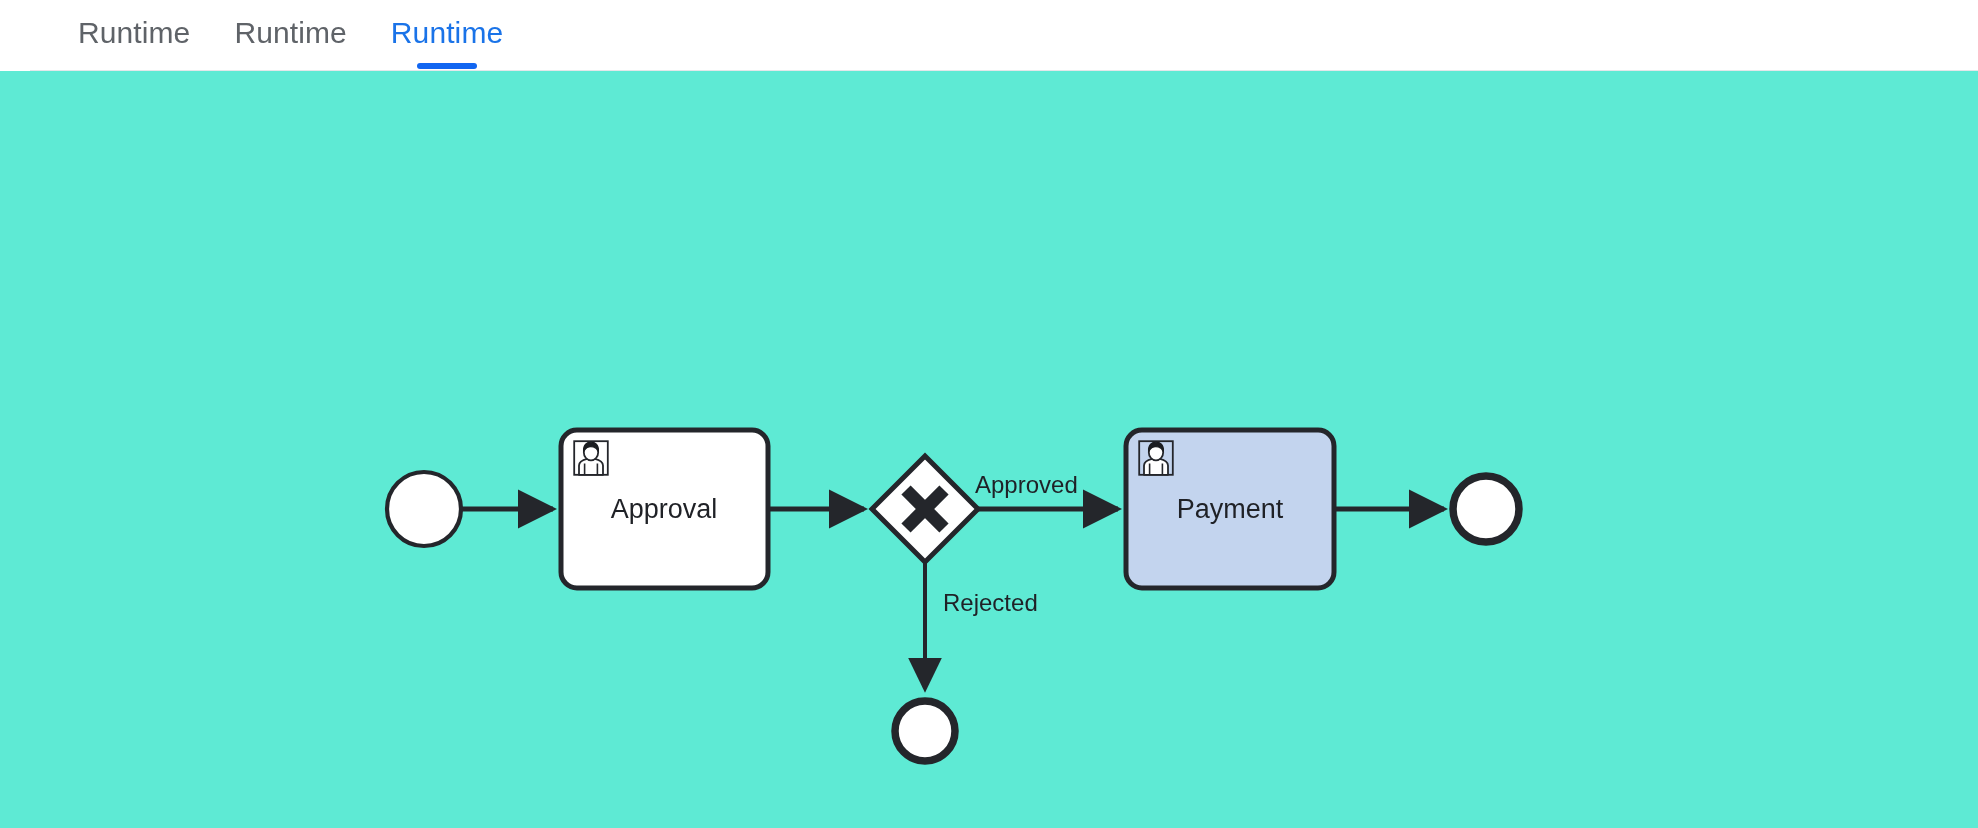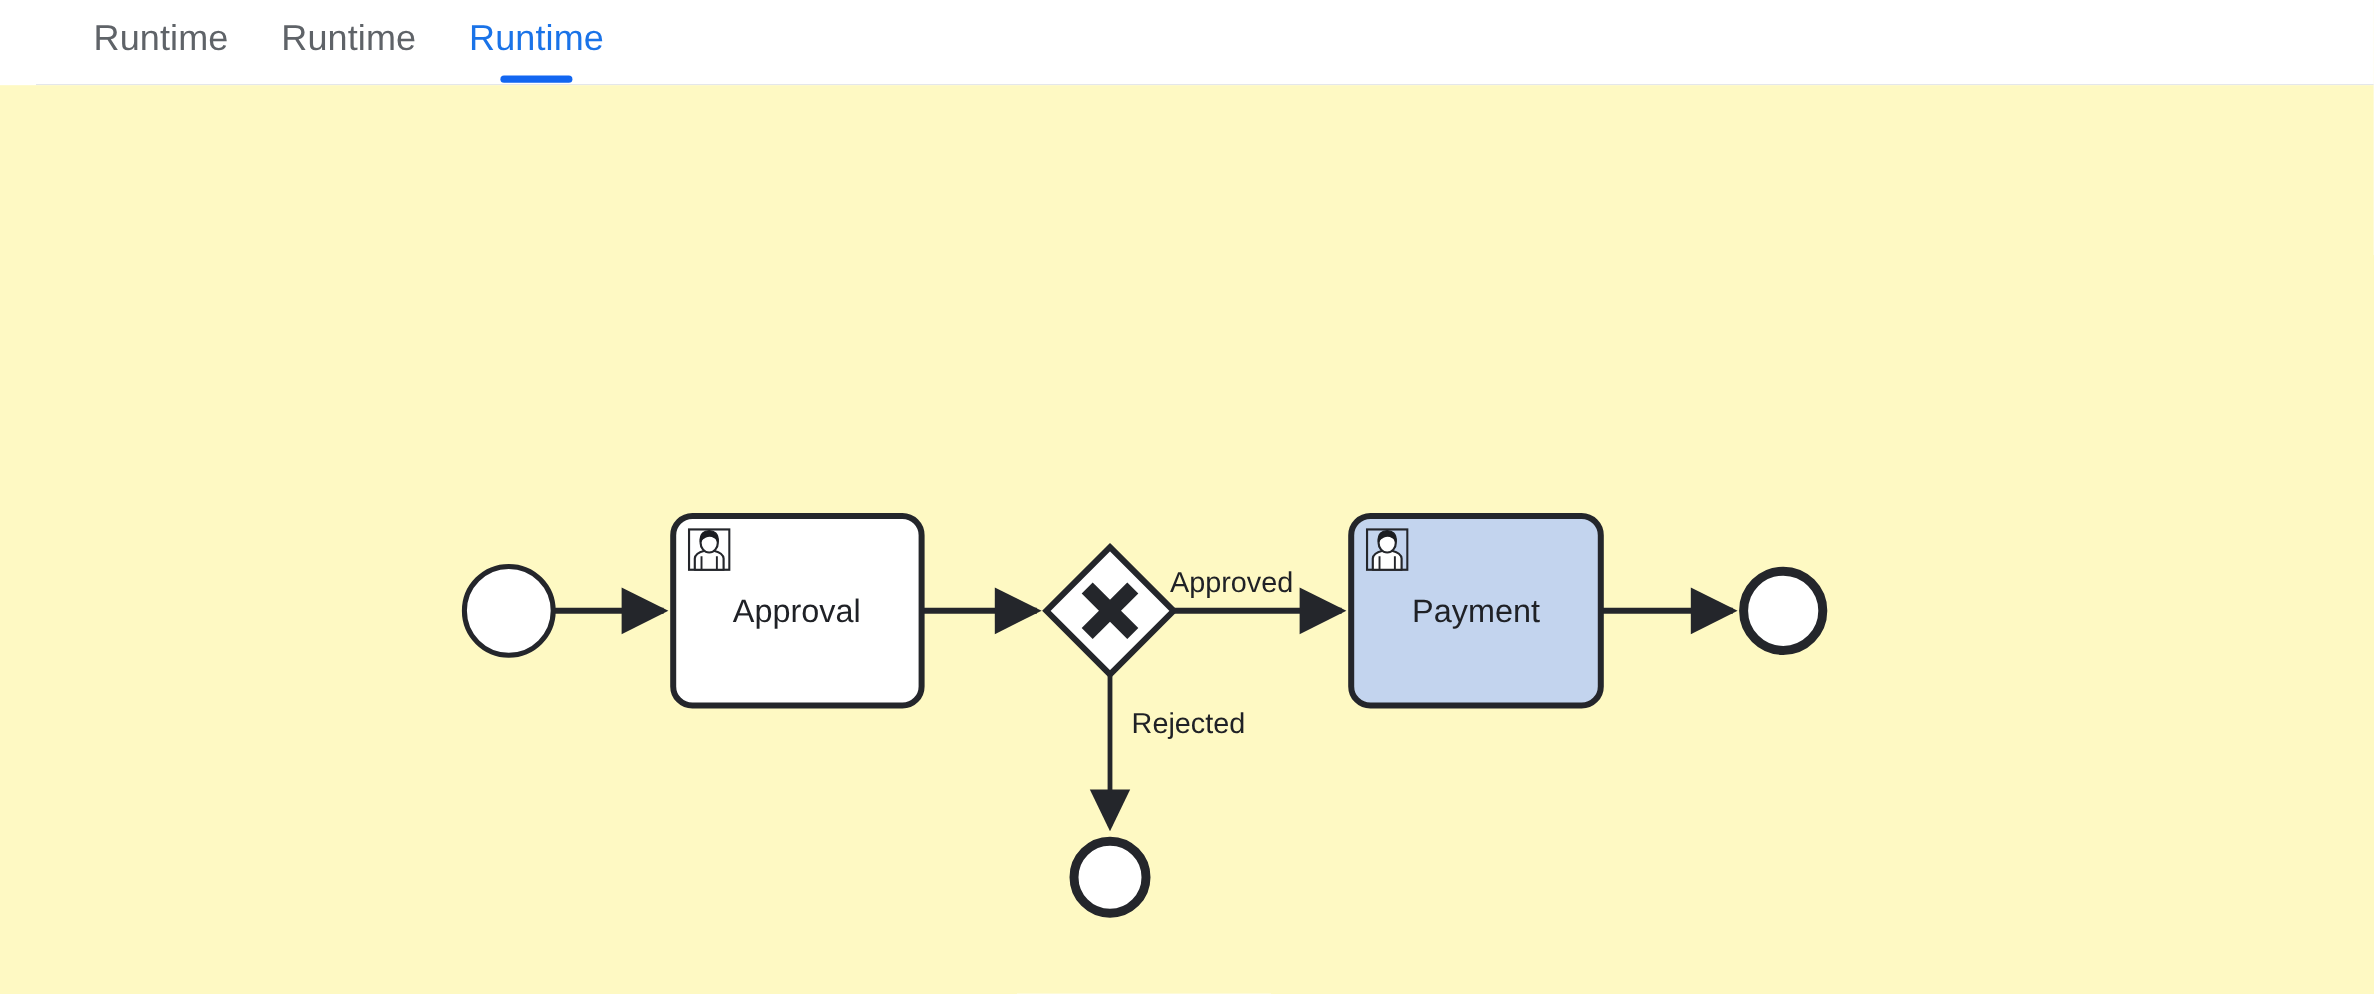--- a/index.html
+++ b/index.html
@@ -76,21 +76,21 @@
     background: #1266f1;
   }
 
   
   .canvas {
     position: absolute;
     left: 0;
     top: 71px;
     width: 1978px;
     height: 757px;
-    background: #fef9c3;
+    background: #5eead4;
   }
   .canvas svg {
     display: block;
   }
   .bpmn-label {
     font-family: "Liberation Sans", sans-serif;
     fill: #1f2126;
   }
 </style>
 </head>

